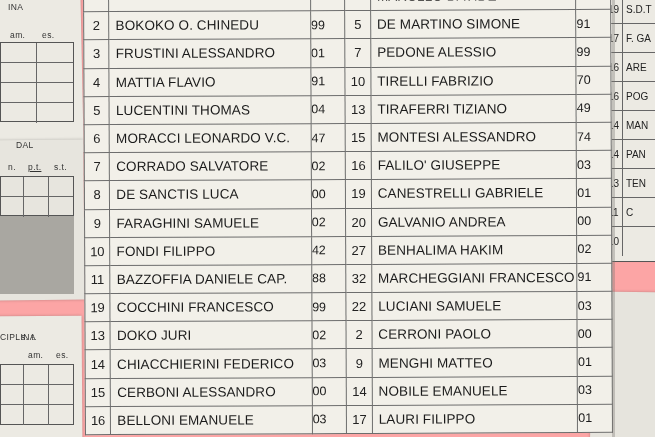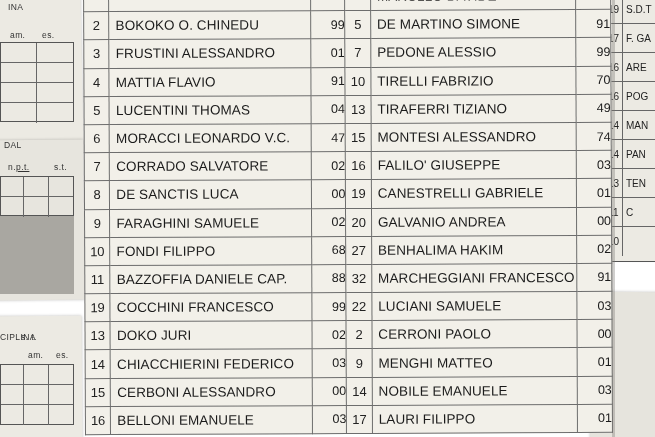--- a/index.html
+++ b/index.html
@@ -5,21 +5,21 @@
   html, body {
     margin: 0;
     padding: 0;
     background: #b9b7b0;
   }
   #page {
     position: relative;
     width: 655px;
     height: 437px;
     overflow: hidden;
-    background: #ffffff;
+    background: #fca5a5;
     font-family: "Liberation Sans", sans-serif;
   }
 
   
   .sheet {
     position: absolute;
     background: #e9e7e0;
     box-shadow: 0 0 3px rgba(0,0,0,0.25);
   }
   .sheet-left {
@@ -110,21 +110,21 @@
     font-size: 13px;
     color: #222;
   }
   td.name {
     width: 206px;
     padding-left: 6px;
     letter-spacing: 0.1px;
   }
   td.code {
     width: 40px;
-    text-align: right;
+    text-align: left;
     font-size: 12.5px;
   }
 
   
   #page .main-table {
     transform: rotate(-0.25deg);
   }
 
   .vband {
     position: absolute;
@@ -141,23 +141,23 @@
   <div class="sheet sheet-left"></div>
   <div class="sheet sheet-left2"></div>
   <div class="sheet sheet-left3"></div>
   <div class="sheet sheet-right"></div>
   <div class="sheet sheet-right2"></div>
   <div class="shade-strip"></div>
 
   <div class="mini-label" style="left:8px; top:2px;">INA</div>
   <div class="mini-label" style="left:10px; top:30px;">am.</div>
   <div class="mini-label" style="left:42px; top:30px;">es.</div>
-  <div class="mini-label" style="left:4px; top:140px;">DAL</div>
+  <div class="mini-label" style="left:16px; top:140px;">DAL</div>
   <div class="mini-label" style="left:8px; top:162px;">n.</div>
-  <div class="mini-label" style="left:16px; top:162px;text-decoration:underline;">p.t.</div>
+  <div class="mini-label" style="left:28px; top:162px;text-decoration:underline;">p.t.</div>
   <div class="mini-label" style="left:54px; top:162px;">s.t.</div>
   <div class="mini-label" style="left:0px; top:332px;">CIPLINA</div>
   <div class="mini-label" style="left:2px; top:332px;padding-left:19px;">s. t.</div>
   <div class="mini-label" style="left:28px; top:350px;">am.</div>
   <div class="mini-label" style="left:56px; top:350px;">es.</div>
 
   <div class="mini-grid" style="left:0px; top:42px; width:74px; height:80px;">
     <div class="mini-row">
         <div class="mini-cell" style="width:37px"></div>
         <div class="mini-cell" style="width:37px"></div>
@@ -316,21 +316,21 @@
         <td class="num">9</td>
         <td class="name">FARAGHINI SAMUELE</td>
         <td class="code">02</td>
         <td class="num">20</td>
         <td class="name">GALVANIO ANDREA</td>
         <td class="code">00</td>
       </tr>
       <tr>
         <td class="num">10</td>
         <td class="name">FONDI FILIPPO</td>
-        <td class="code">68</td>
+        <td class="code">42</td>
         <td class="num">27</td>
         <td class="name">BENHALIMA HAKIM</td>
         <td class="code">02</td>
       </tr>
       <tr>
         <td class="num">11</td>
         <td class="name">BAZZOFFIA DANIELE CAP.</td>
         <td class="code">88</td>
         <td class="num">32</td>
         <td class="name">MARCHEGGIANI FRANCESCO</td>

